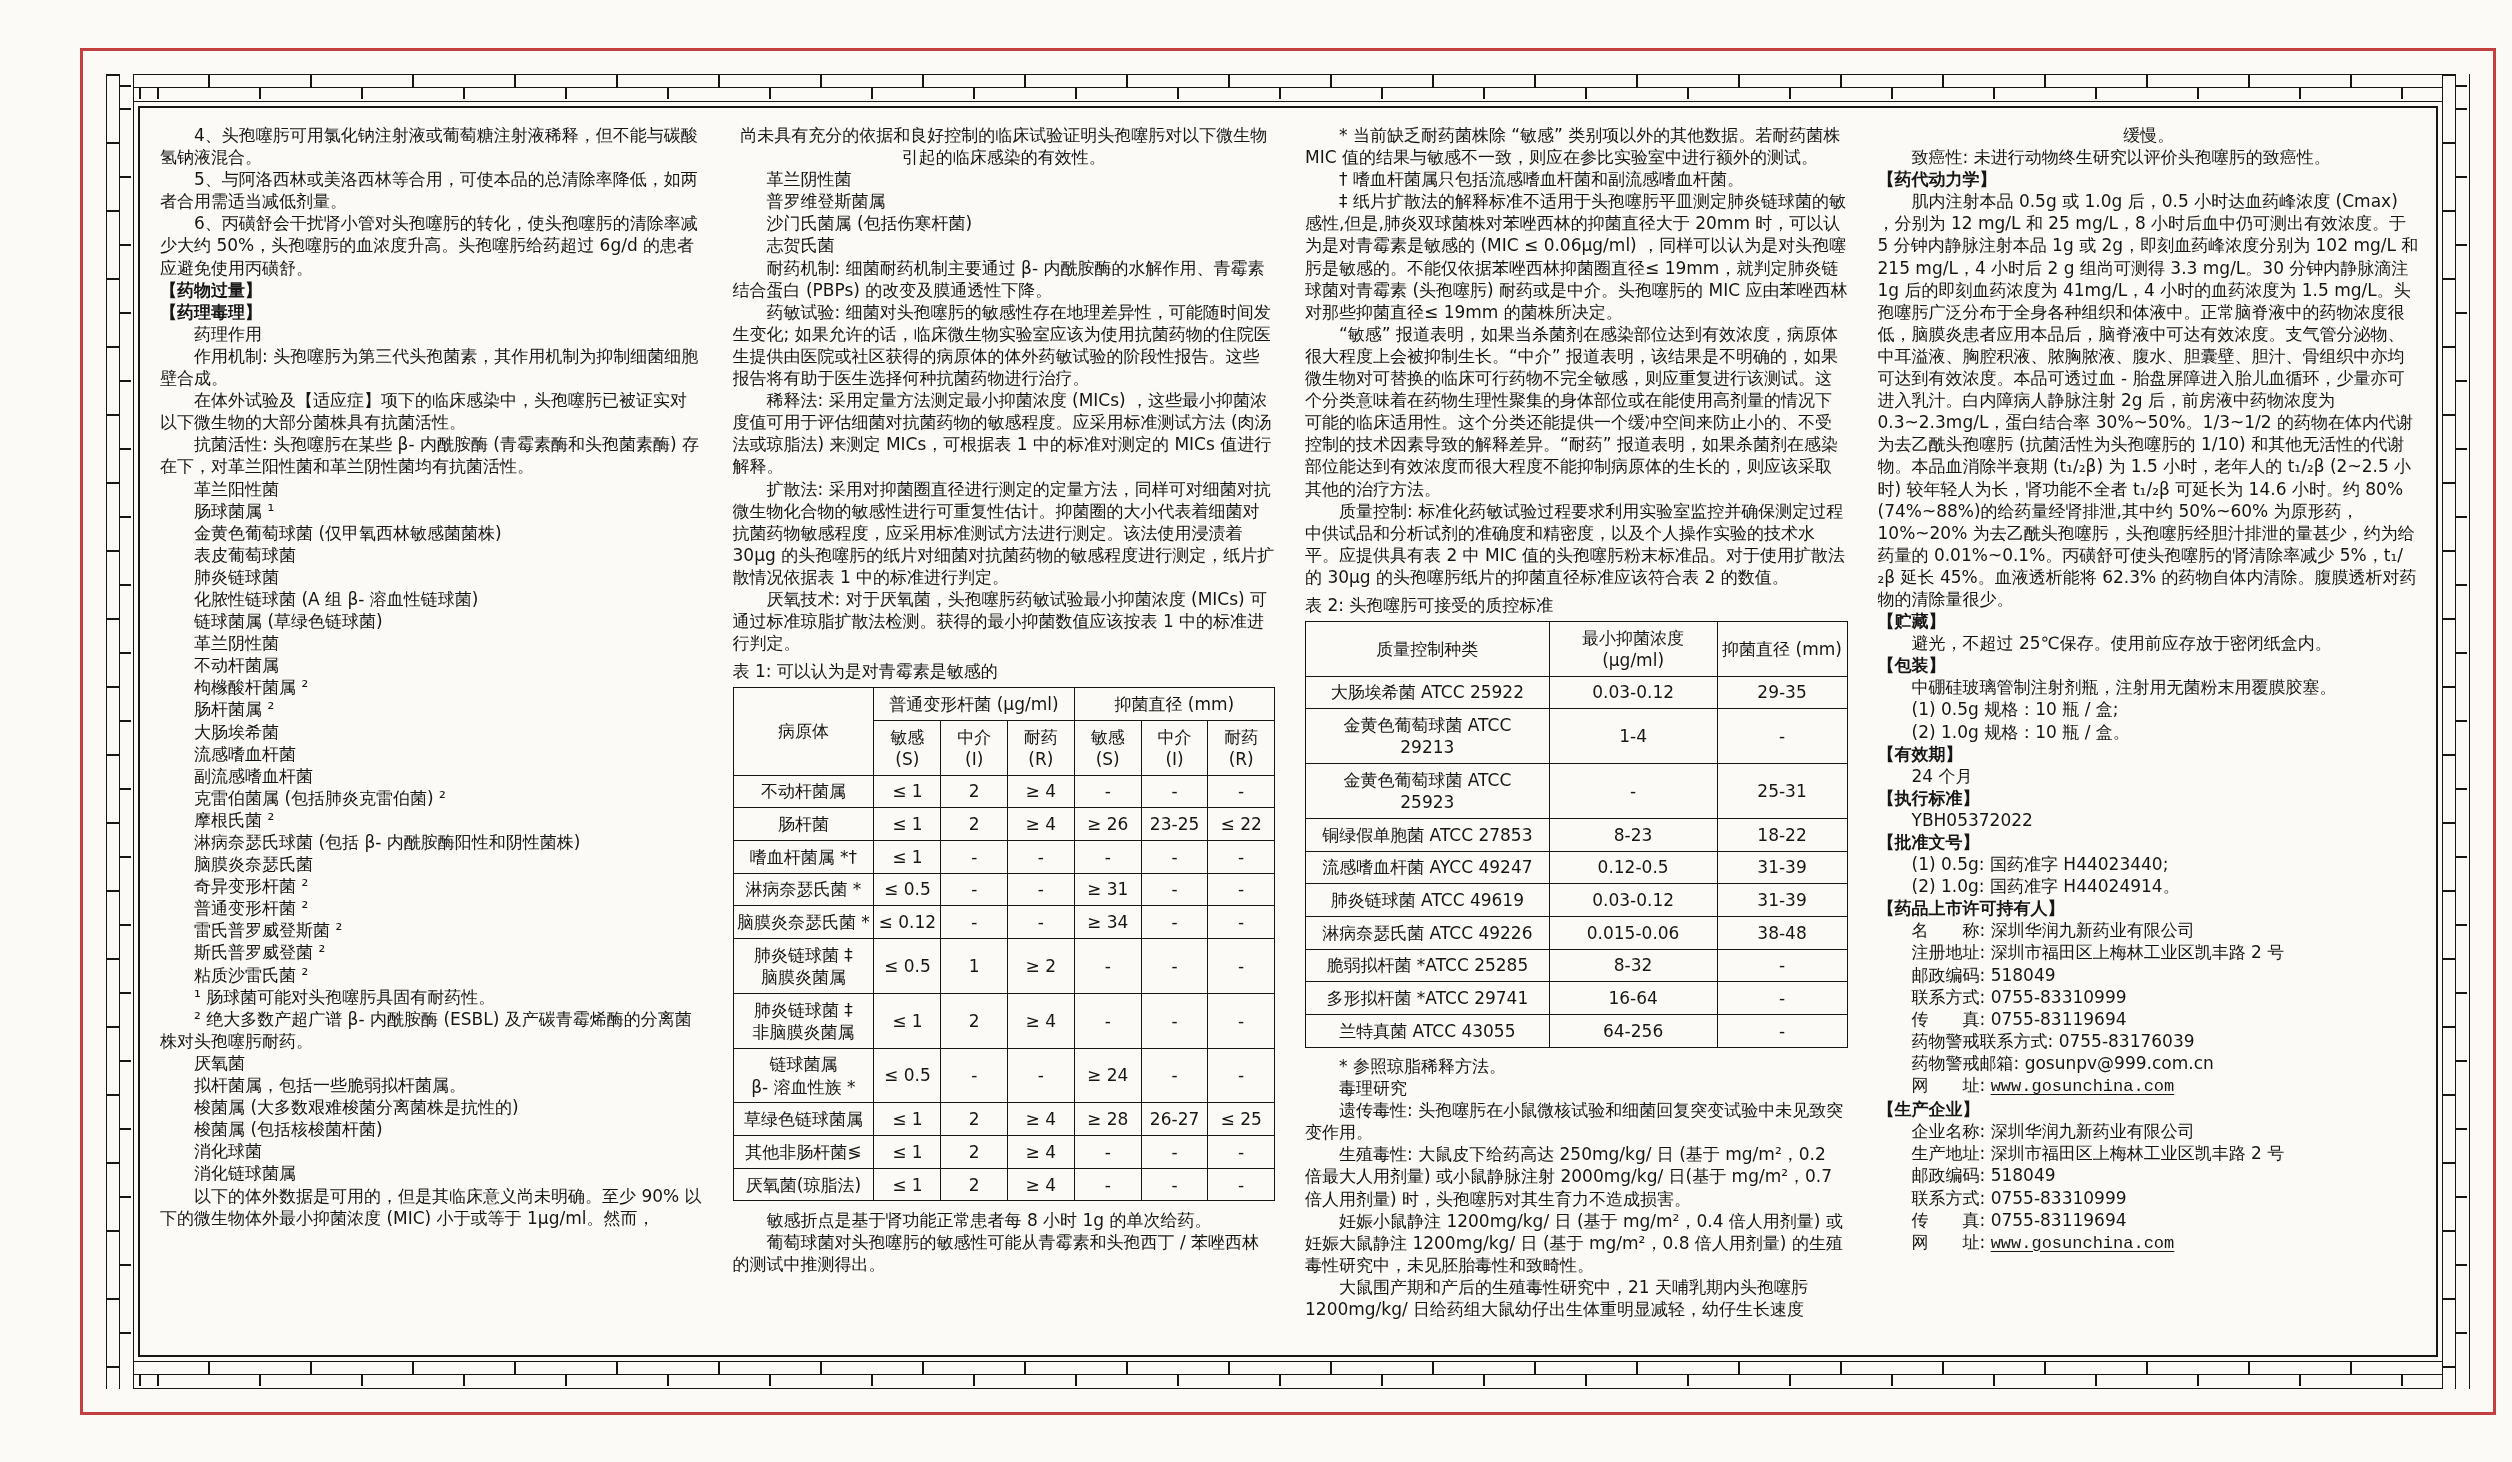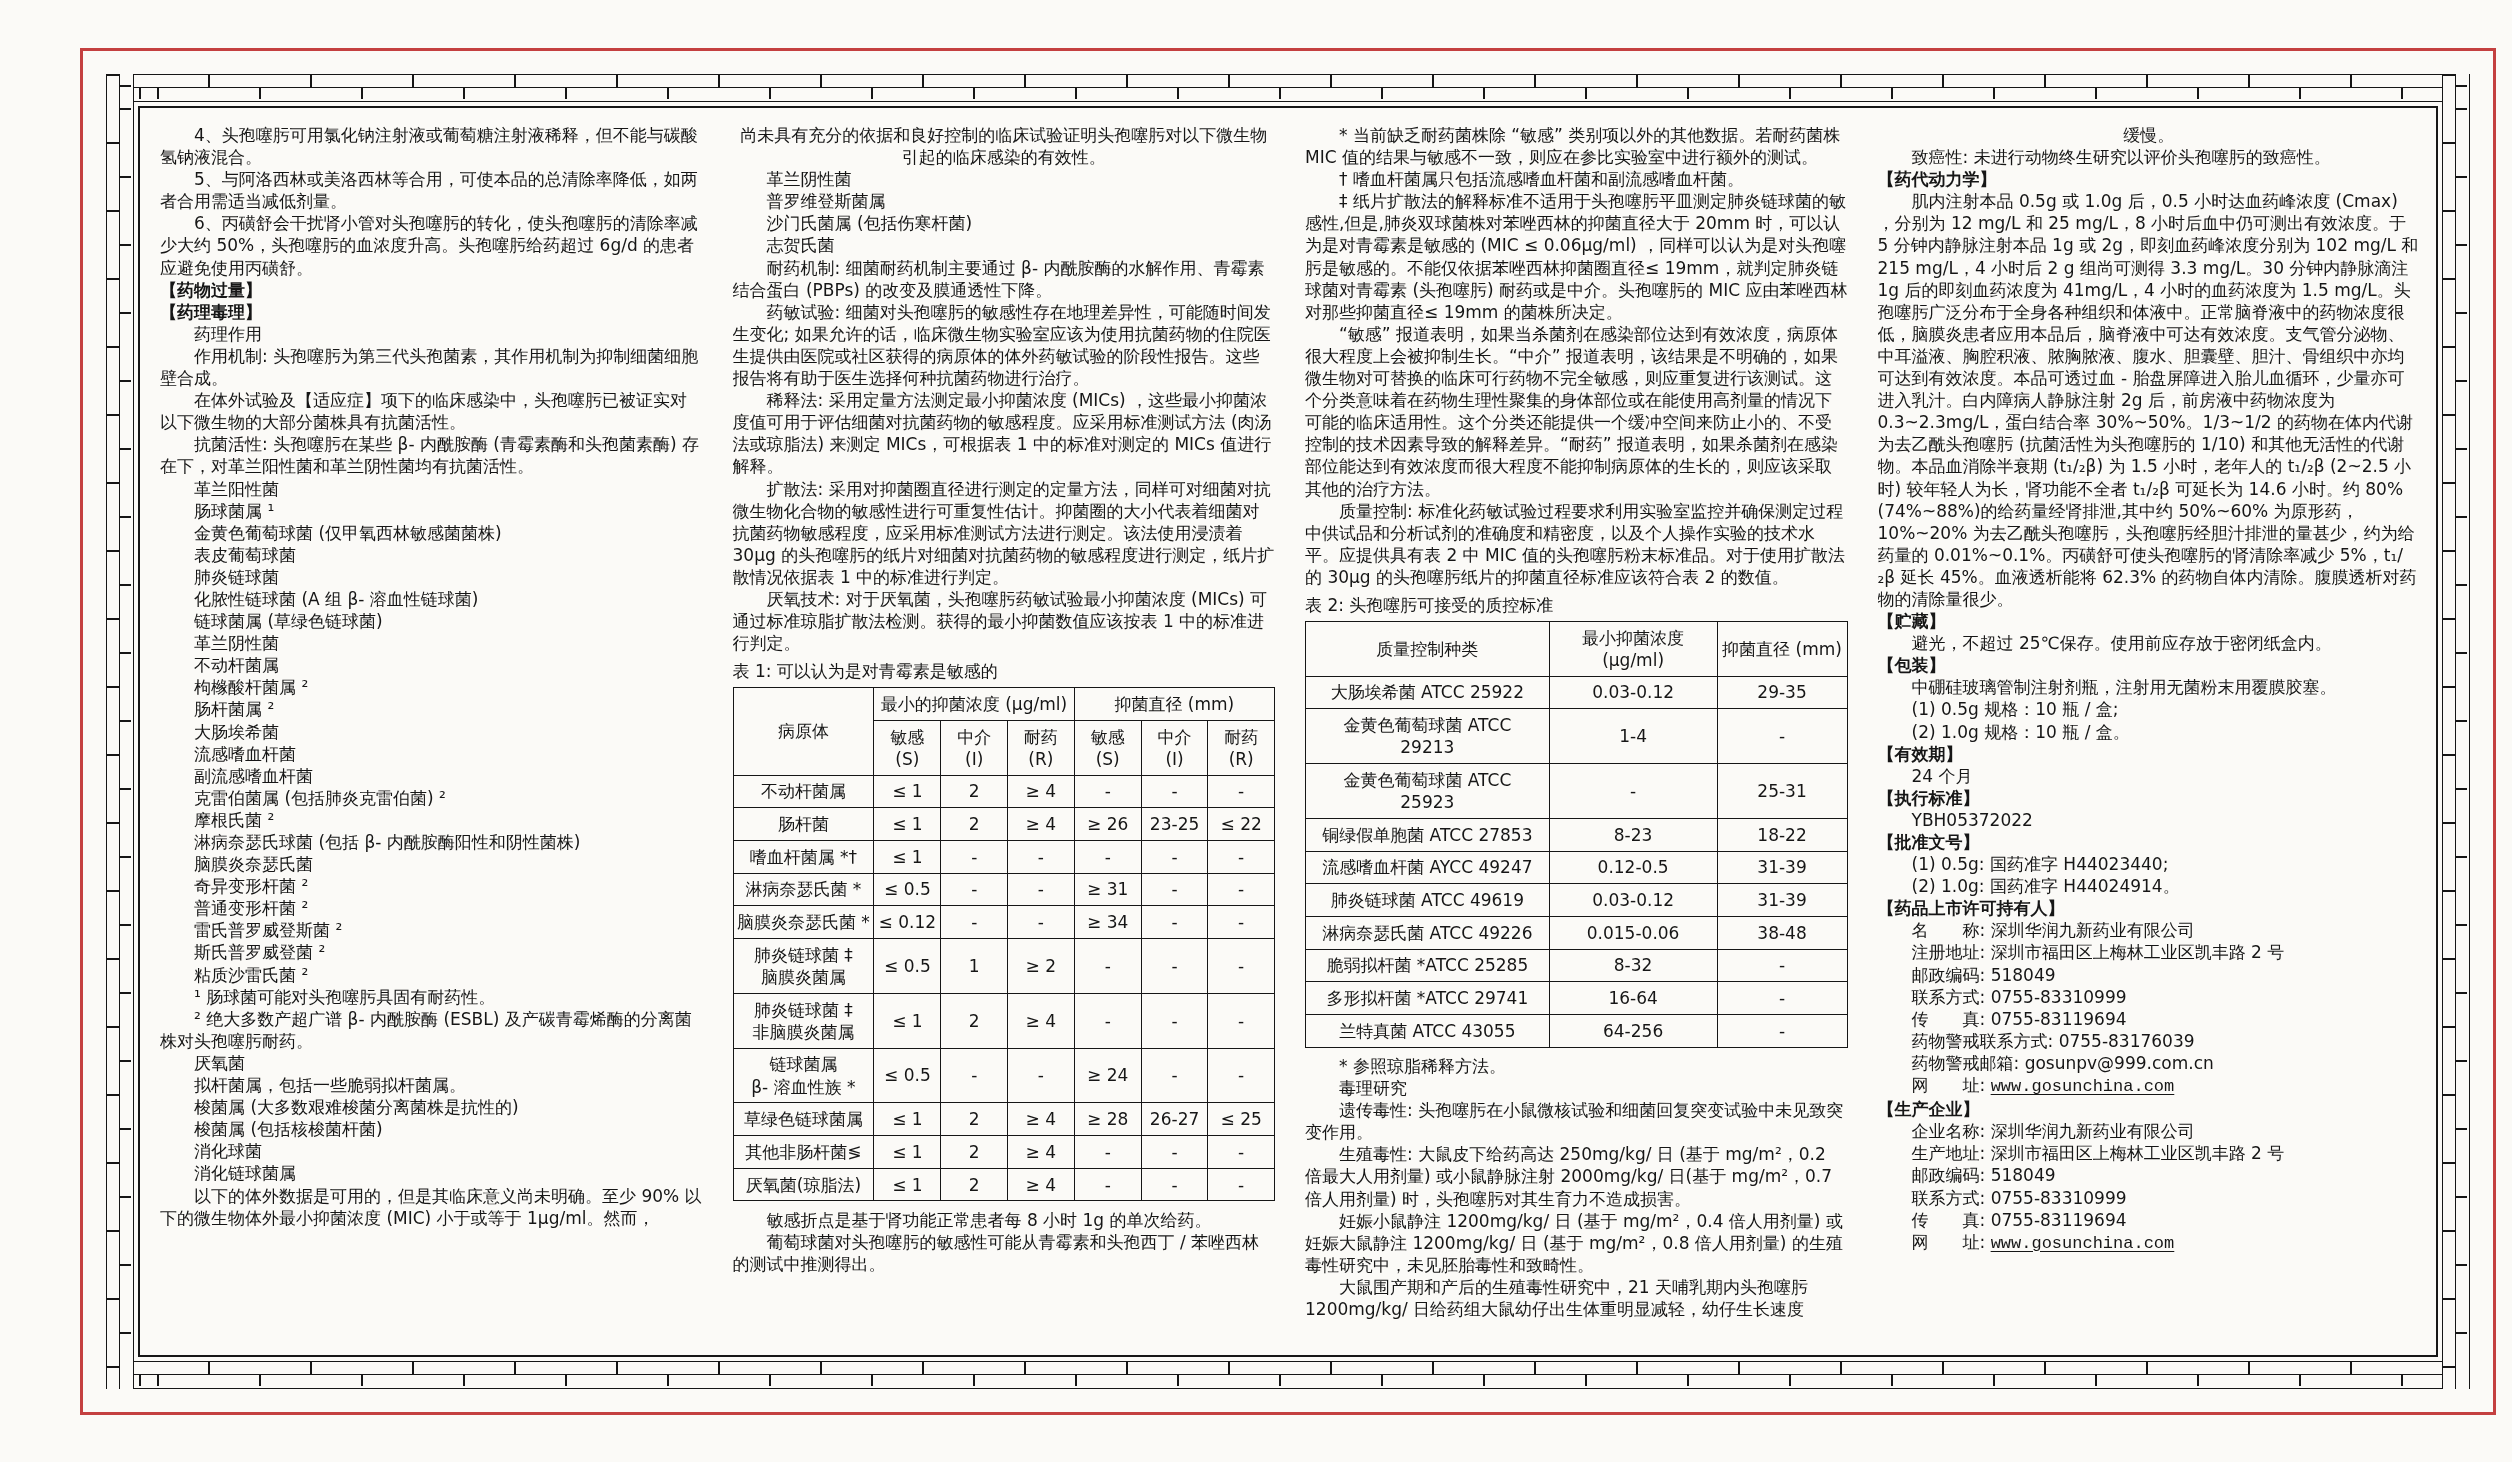--- a/index.html
+++ b/index.html
@@ -137,21 +137,21 @@
             <col style="width: 12.4%;">
             <col style="width: 12.3%;">
             <col style="width: 12.3%;">
             <col style="width: 12.4%;">
             <col style="width: 12.3%;">
             <col style="width: 12.3%;">
           </colgroup>
           <thead>
             <tr>
               <th rowspan="2">病原体</th>
-              <th colspan="3">最小的抑菌浓度 (μg/ml)</th>
+              <th colspan="3">普通变形杆菌 (μg/ml)</th>
               <th colspan="3">抑菌直径 (mm)</th>
             </tr>
             <tr>
               <th>敏感
 (S)</th>
               <th>中介
 (I)</th>
               <th>耐药
 (R)</th>
               <th>敏感

